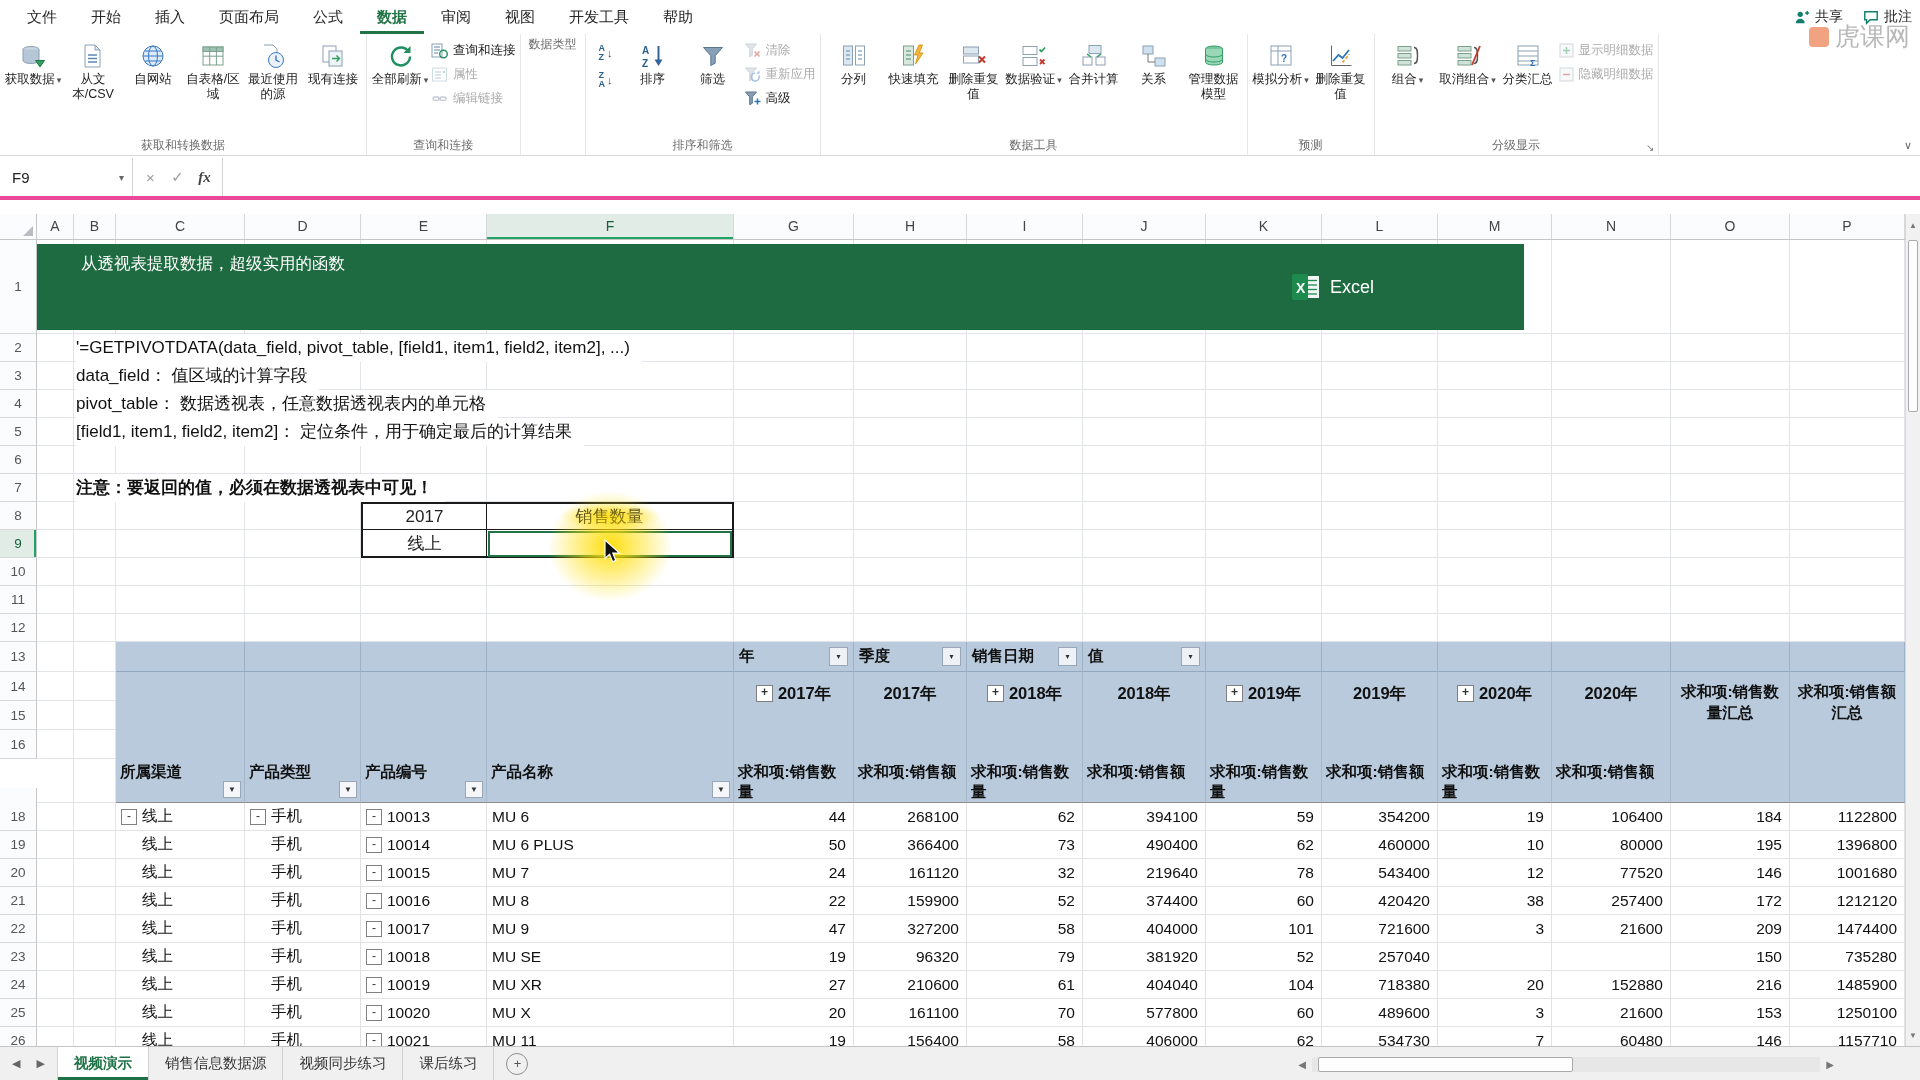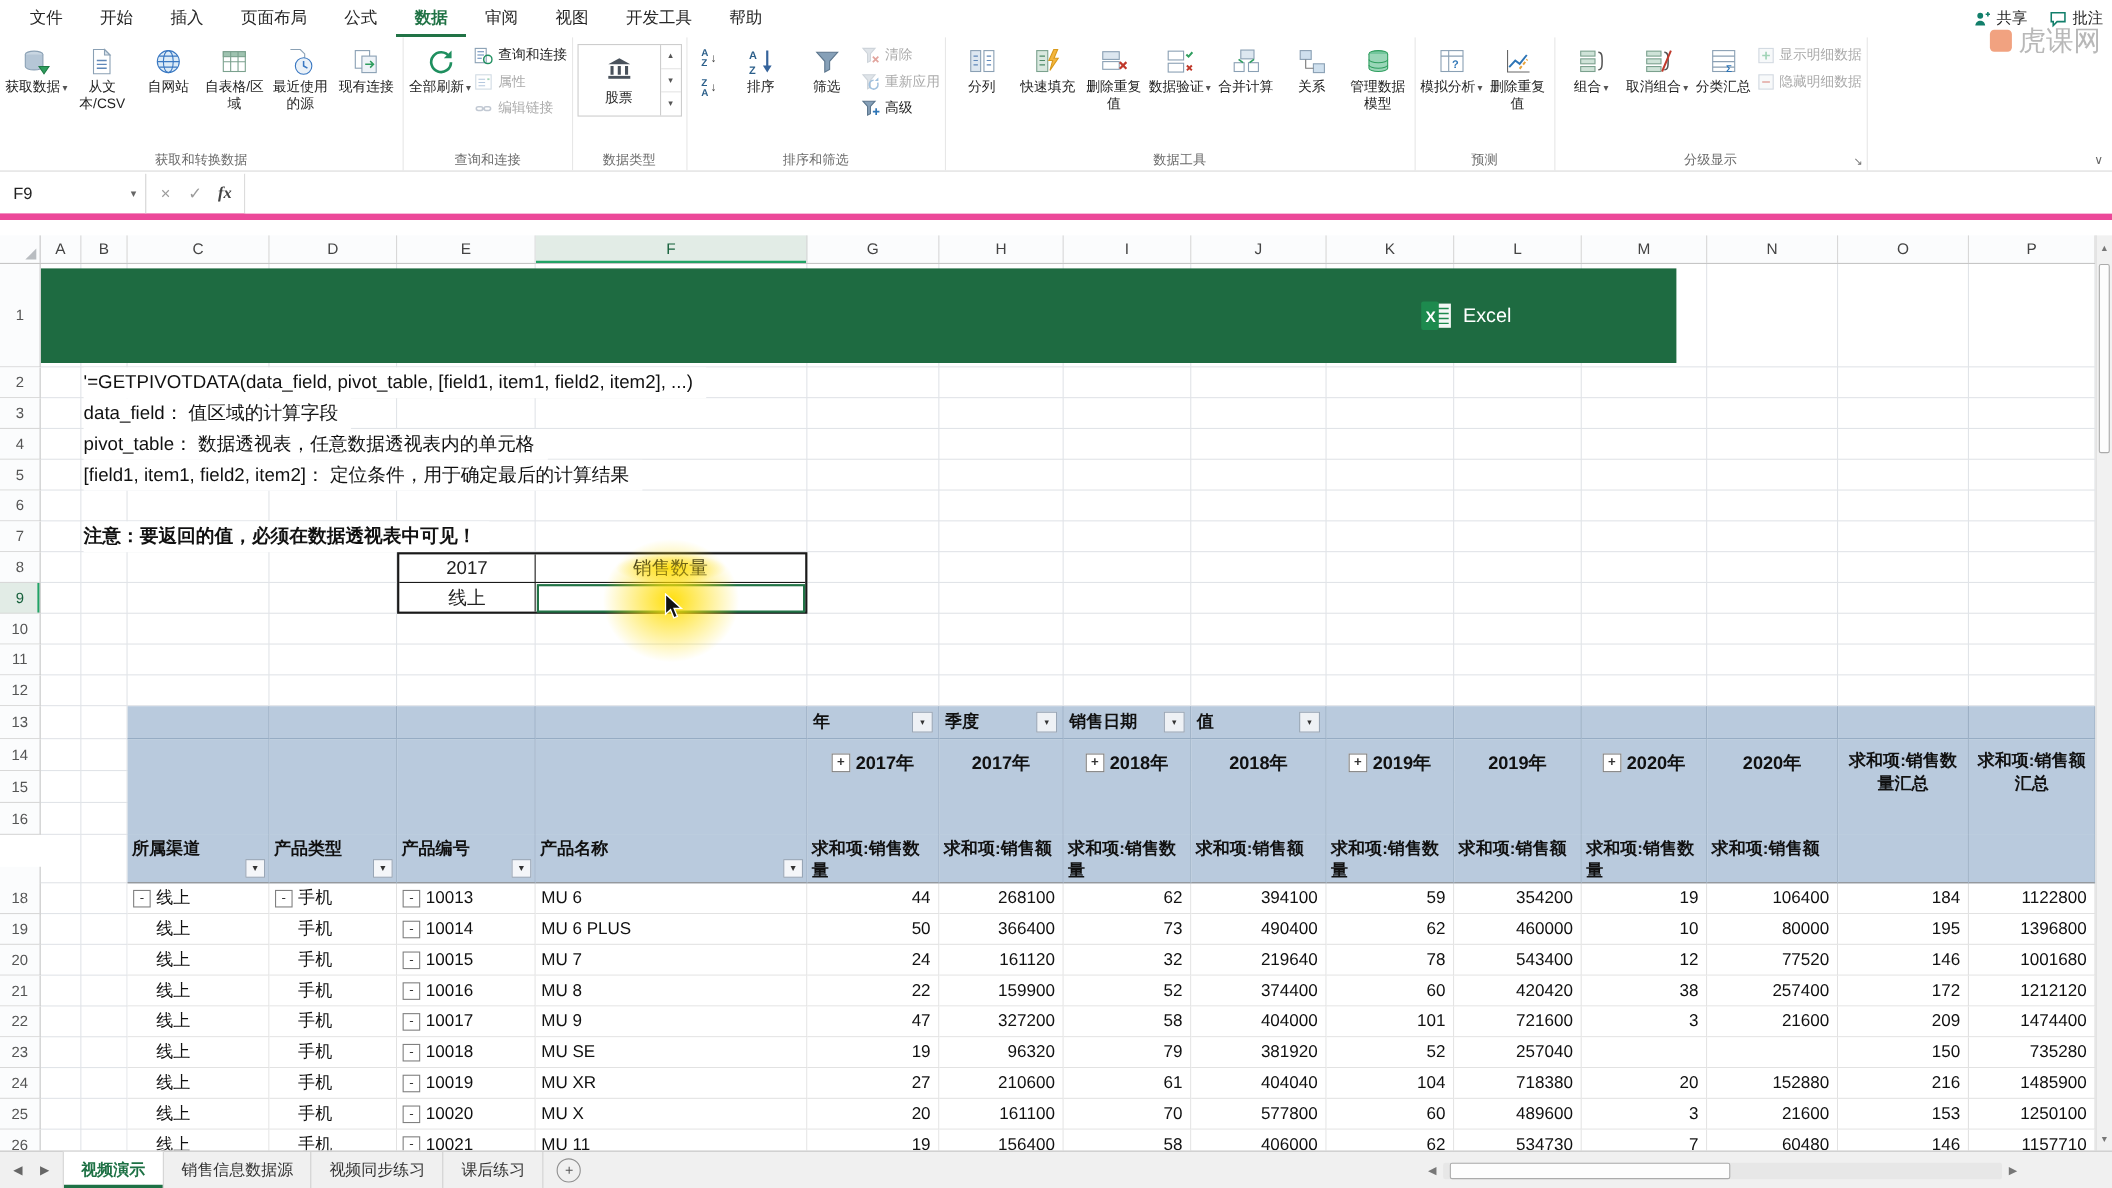--- a/index.html
+++ b/index.html
@@ -38,21 +38,21 @@
   .gal-arrows span{flex:1;display:flex;align-items:center;justify-content:center;font-size:7px;color:#555;border-bottom:1px solid #e4e4e4;}
   .gal-arrows span:last-child{border-bottom:none;}
   .sortpair{display:flex;flex-direction:column;gap:4px;padding-top:6px;}
   .sorticon{width:32px;height:23px;display:flex;align-items:center;justify-content:center;gap:2px;}
   .sletters{display:flex;flex-direction:column;font-size:9px;font-weight:bold;color:#2c5f8a;line-height:9px;}
   .sarrow{font-size:11px;color:#444;}
   .launcher{position:absolute;right:3px;bottom:2px;font-size:10px;color:#777;}
   .rcollapse{position:absolute;right:8px;bottom:3px;font-size:11px;color:#666;}
 
   
-  .fbar{position:absolute;top:158px;left:0;width:100%;height:42px;background:#fff;border-bottom:6px solid #ec4899;display:flex;align-items:stretch;box-sizing:border-box;}
+  .fbar{position:absolute;top:158px;left:0;width:100%;height:42px;background:#fff;border-bottom:4px solid #ec4899;display:flex;align-items:stretch;box-sizing:border-box;}
   .namebox{width:112px;display:flex;align-items:center;justify-content:space-between;padding:0 8px 0 12px;font-size:15px;color:#222;border-right:1px solid #d4d4d4;}
   .namebox .drop{font-size:10px;color:#666;}
   .fbtns{display:flex;align-items:center;border-right:1px solid #d4d4d4;padding:0 4px;}
   .fbtn{width:27px;text-align:center;font-size:15px;color:#9b9b9b;}
   .fbtn.fx{font-style:italic;font-family:"Liberation Serif","DejaVu Serif",serif;color:#444;font-weight:bold;}
   .finput{flex:1;background:#fff;}
 
   
   .chead{position:absolute;top:214px;left:0;width:1905px;height:26px;background:#fbfcfd;border-bottom:1px solid #c6c6c6;box-sizing:border-box;}
   .ch{position:absolute;top:0;height:25px;line-height:25px;text-align:center;font-size:14px;color:#444;border-right:1px solid #d8d8d8;box-sizing:border-box;}
@@ -268,37 +268,20 @@
                 </svg>
               </span>
             <span>编辑链接</span>
           </div>
         </div>
       </div>
       <div class="rname">查询和连接</div>
     </div>
 
     <div class="rgroup">
-      <div class="ritems">
-        <div class="gallery">
-          <div class="gal-item">
-            <span class="ric"><svg width="26" height="26" viewBox="0 0 26 26">
-                  <path d="M3 9.5L13 4l10 5.5z" fill="#49525c"></path>
-                  <path d="M5 11h2.8v8H5zM11.6 11h2.8v8h-2.8zM18.2 11H21v8h-2.8z" fill="#49525c"></path>
-                  <rect x="3" y="20" width="20" height="2.6" fill="#49525c"></rect>
-                </svg></span>
-            <span>股票</span>
-          </div>
-          <div class="gal-arrows">
-            <span>▲</span>
-            <span>▼</span>
-            <span>▼</span>
-          </div>
-        </div>
-      </div>
       <div class="rname">数据类型</div>
     </div>
 
     <div class="rgroup">
       <div class="ritems">
         <div class="sortpair">
           <div class="sorticon">
             <span class="sletters">
                 <span>A</span>
                 <span>Z</span>
@@ -607,20 +590,21 @@
         <div class="gl-v" style="left: 1205px;"></div>
         <div class="gl-v" style="left: 1321px;"></div>
         <div class="gl-v" style="left: 1437px;"></div>
         <div class="gl-v" style="left: 1551px;"></div>
         <div class="gl-v" style="left: 1670px;"></div>
         <div class="gl-v" style="left: 1789px;"></div>
         <div class="gl-v" style="left: 1904px;"></div>
       </div>
 
     <div class="banner">
+      <div class="banner-sub">从透视表提取数据，超级实用的函数</div>
       <div class="banner-logo">
         <svg width="30" height="30" viewBox="0 0 30 30">
             <rect x="12" y="4" width="16" height="22" fill="#fff" opacity="0.95"></rect>
             <g stroke="#1d8a4e" stroke-width="1.3">
               <line x1="14" y1="8.5" x2="26" y2="8.5"></line>
               <line x1="14" y1="13" x2="26" y2="13"></line>
               <line x1="14" y1="17.5" x2="26" y2="17.5"></line>
               <line x1="14" y1="22" x2="26" y2="22"></line>
             </g>
             <rect x="1" y="2" width="16" height="26" rx="2" fill="#1d8a4e"></rect>

